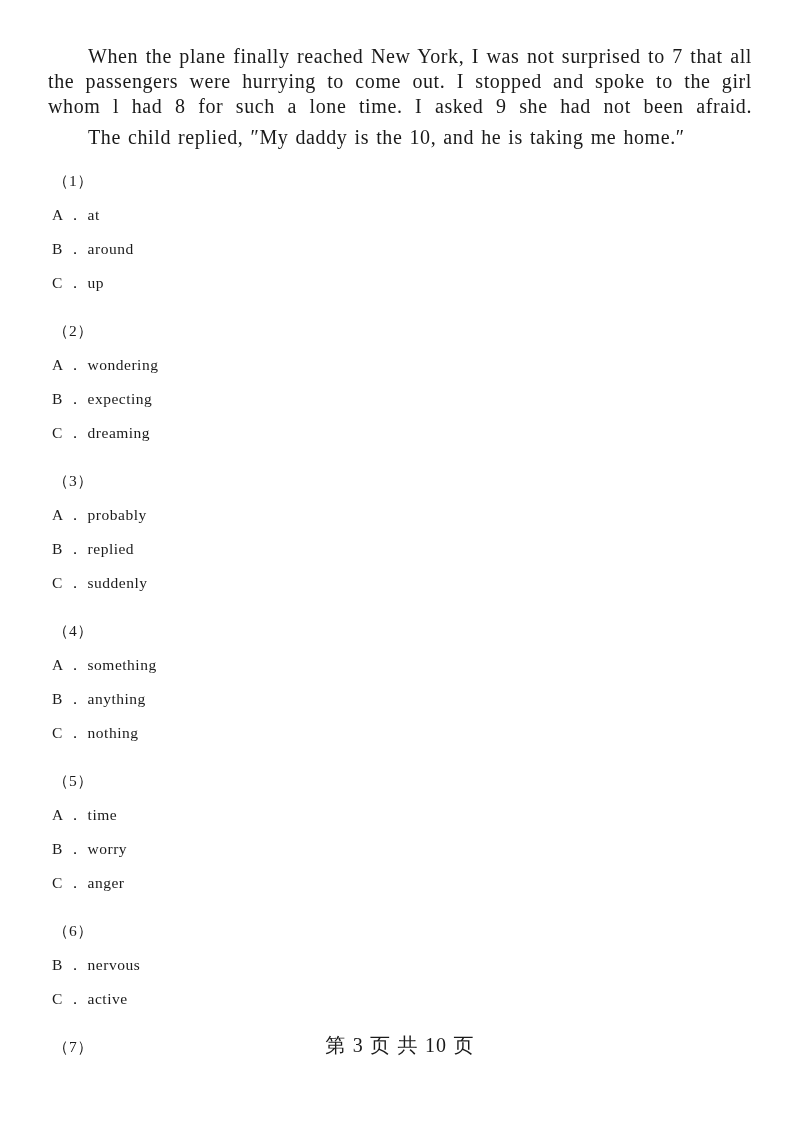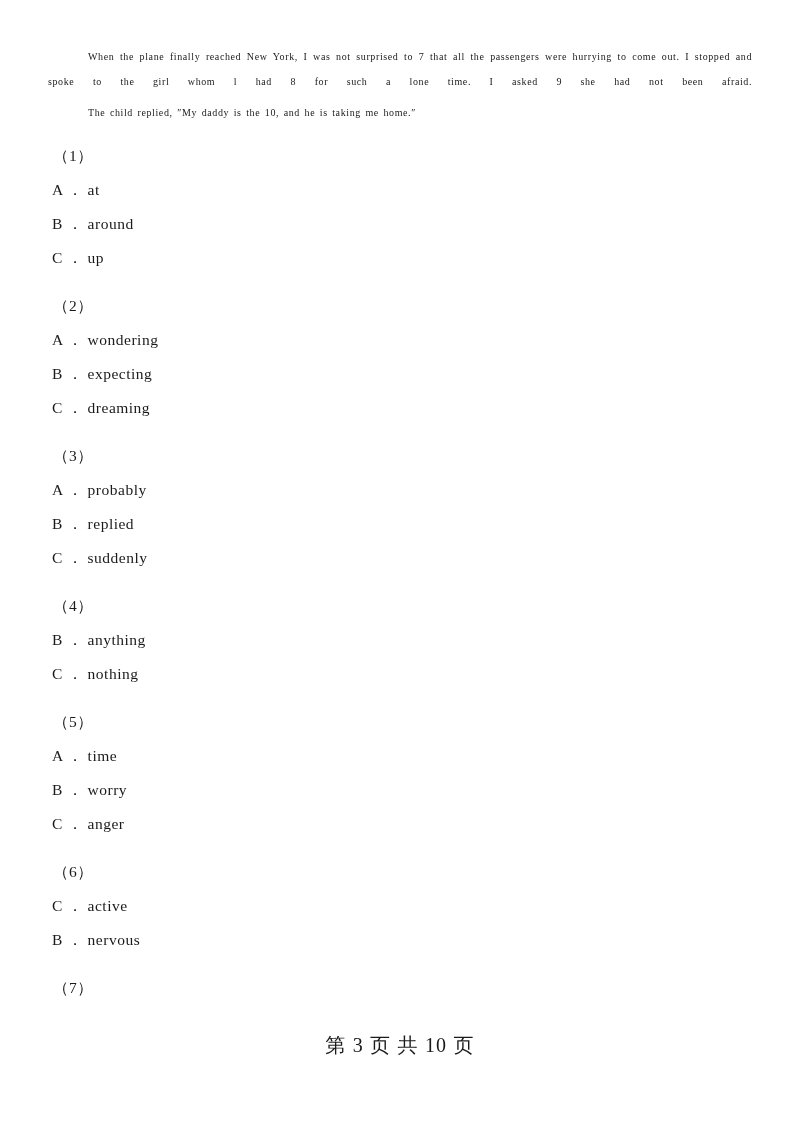--- a/index.html
+++ b/index.html
@@ -17,21 +17,21 @@
     color: #1a1a1a;
   }
   .body-area {
     position: absolute;
     left: 48px;
     top: 44px;
     width: 704px;
   }
   p.para {
     margin: 0 0 6px 0;
-    font-size: 10px;
+    font-size: 20px;
     line-height: 25px;
     text-align: justify;
     text-justify: inter-word;
     text-indent: 40px;
     letter-spacing: 0.6px;
     word-spacing: 1.5px;
     -webkit-hyphens: none;
     hyphens: none;
   }
   p.para.last-line-spread {
@@ -91,35 +91,36 @@
 
     <div class="q-block">
       <div class="q-number">（3）</div>
       <div class="opt">A ． probably</div>
       <div class="opt">B ． replied</div>
       <div class="opt">C ． suddenly</div>
     </div>
 
     <div class="q-block">
       <div class="q-number">（4）</div>
+      <div class="opt">A ． something</div>
       <div class="opt">B ． anything</div>
       <div class="opt">C ． nothing</div>
     </div>
 
     <div class="q-block">
       <div class="q-number">（5）</div>
       <div class="opt">A ． time</div>
       <div class="opt">B ． worry</div>
       <div class="opt">C ． anger</div>
     </div>
 
     <div class="q-block">
       <div class="q-number">（6）</div>
+      <div class="opt">B ． nervous</div>
       <div class="opt">C ． active</div>
-      <div class="opt">B ． nervous</div>
     </div>
 
     <div class="q-block">
       <div class="q-number">（7）</div>
     </div>
 
   </div>
 
   <div class="footer">
     <span>第 3 页 共 10 页</span>

